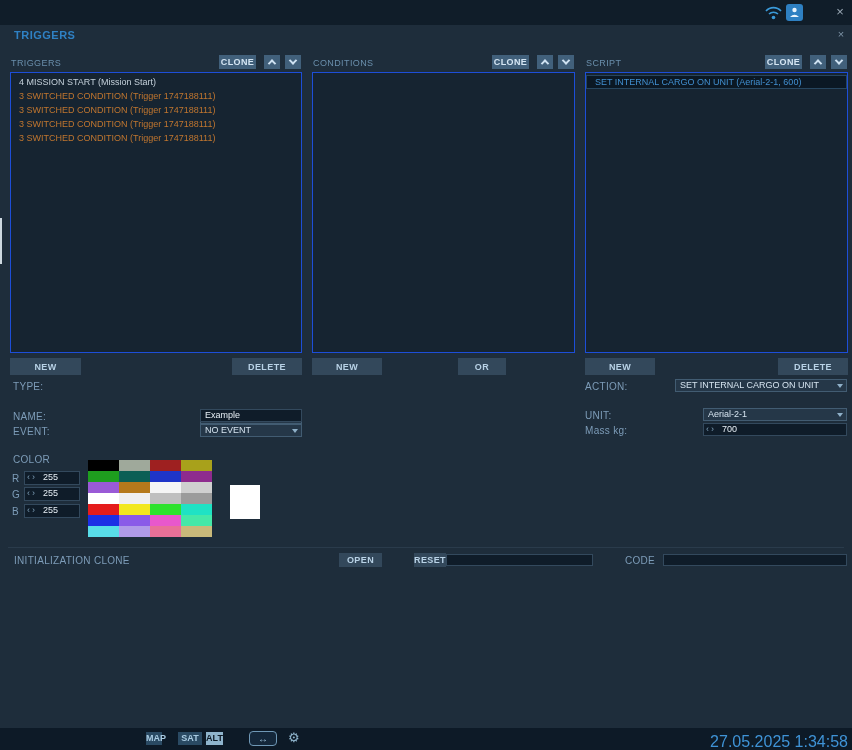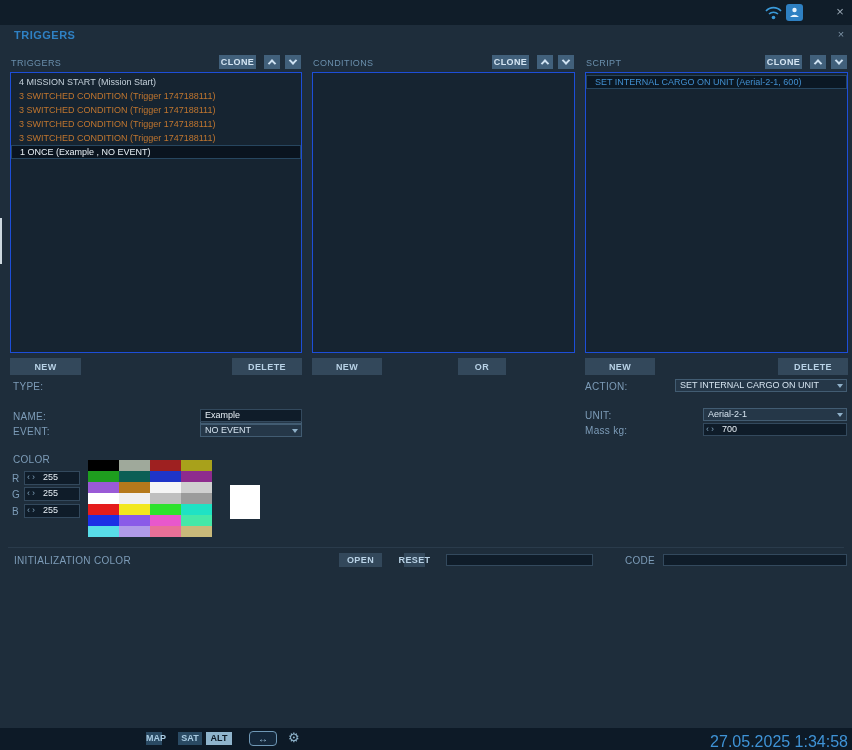--- a/index.html
+++ b/index.html
@@ -124,21 +124,20 @@
     <div class="sortbtn down" style="left:831px; top:30px;">
         <span></span>
       </div>
 
     <div class="listbox" style="left:10px; width:292px;">
         <div class="list-item">4 MISSION START (Mission Start)</div>
         <div class="list-item tone-orange">3 SWITCHED CONDITION (Trigger 1747188111)</div>
         <div class="list-item tone-orange">3 SWITCHED CONDITION (Trigger 1747188111)</div>
         <div class="list-item tone-orange">3 SWITCHED CONDITION (Trigger 1747188111)</div>
         <div class="list-item tone-orange">3 SWITCHED CONDITION (Trigger 1747188111)</div>
-        <div class="list-item selected">1 ONCE (Example , NO EVENT)</div>
       </div>
     <div class="listbox" style="left:312px; width:263px;"></div>
     <div class="listbox" style="left:585px; width:263px;">
         <div class="list-item selected tone-blue">SET INTERNAL CARGO ON UNIT (Aerial-2-1, 600)</div>
       </div>
 
     <button class="btn big" style="left:10px; top:333px; width:71px; height:17px;">NEW</button>
     <button class="btn big" style="left:232px; top:333px; width:70px; height:17px;">DELETE</button>
     <button class="btn big" style="left:312px; top:333px; width:70px; height:17px;">NEW</button>
     <button class="btn big" style="left:414px; top:333px; width:48px; height:17px;margin-left:44px;">OR</button>
@@ -223,32 +222,32 @@
         <div class="swatch" style="background: rgb(68, 232, 168);"></div>
         <div class="swatch" style="background: rgb(88, 220, 232);"></div>
         <div class="swatch" style="background: rgb(176, 154, 232);"></div>
         <div class="swatch" style="background: rgb(232, 112, 152);"></div>
         <div class="swatch" style="background: rgb(201, 185, 122);"></div>
       </div>
     <div class="preview" style="background: rgb(255, 255, 255);"></div>
 
     <div class="divider"></div>
 
-    <div class="formlabel" style="left:14px; top:530px;">INITIALIZATION COLOR</div>
+    <div class="formlabel" style="left:14px; top:530px;">INITIALIZATION CLONE</div>
     <button class="btn big bluebtn" style="left:339px; top:528px; width:43px; height:14px;">OPEN</button>
-    <button class="btn big bluebtn" style="left:404px; top:528px; width:21px; height:14px;">RESET</button>
+    <button class="btn big bluebtn" style="left:414px; top:528px; width:32px; height:14px;">RESET</button>
     <div class="input" style="left:446px; top:529px; width:147px; height:12px;"></div>
     <div class="formlabel" style="left:625px; top:530px;">CODE</div>
     <div class="input" style="left:663px; top:529px; width:184px; height:12px;"></div>
   </div>
 
   <div class="resize-handle"></div>
 
   <div class="bottombar">
     <button class="bb-btn" style="left:146px; width:16px;">MAP</button>
     <button class="bb-btn" style="left:178px; width:24px;">SAT</button>
-    <button class="bb-btn active" style="left:206px; width:26px;">ALT</button>
+    <button class="bb-btn active" style="left:206px; width:17px;">ALT</button>
     <div class="pan-ico">↔</div>
     <div class="gear-ico">⚙</div>
     <div class="bb-time">27.05.2025 1:34:58</div>
   </div>
 
 </div>
 
 </body></html>

